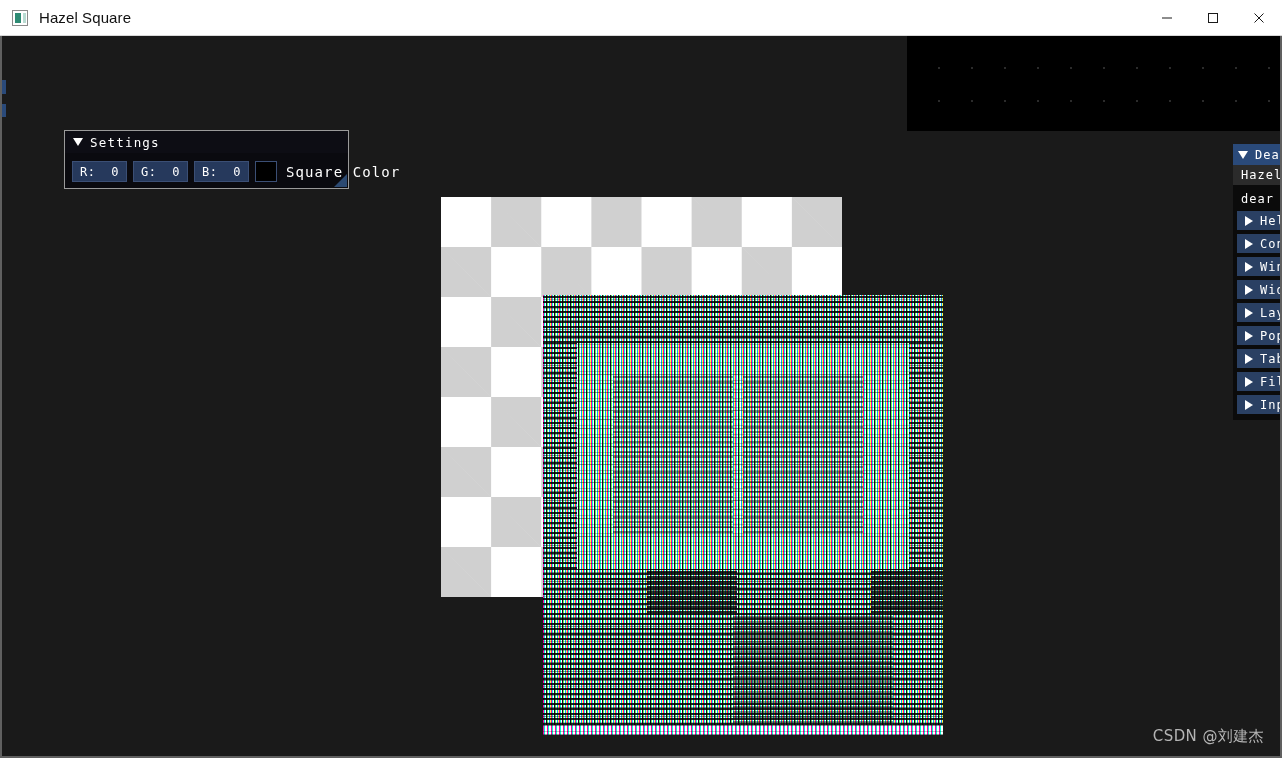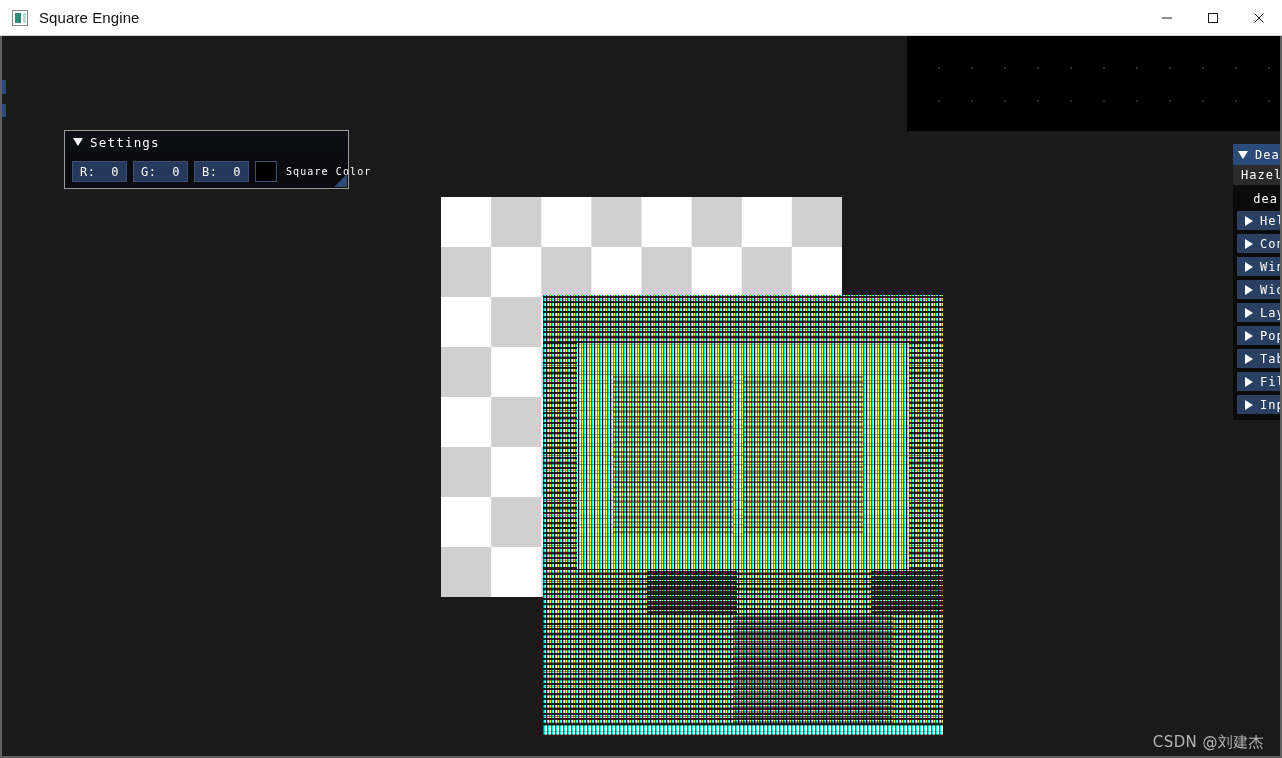--- a/index.html
+++ b/index.html
@@ -202,21 +202,20 @@
   }
 
   
   .imgui-window {
     position: absolute;
     font-family: "DejaVu Sans Mono", "Liberation Mono", monospace;
     font-size: 12px;
     color: #e8e8e8;
     background: #0f0f0f;
     box-sizing: border-box;
-    text-align: center;
   }
   .imgui-titlebar {
     display: flex;
     align-items: center;
     height: 21px;
     padding: 0 5px;
     box-sizing: border-box;
     white-space: nowrap;
     overflow: hidden;
   }
@@ -282,21 +281,21 @@
   #square-color-swatch {
     width: 22px;
     height: 21px;
     background: #000000;
     border: 1px solid #3b4f75;
     box-sizing: border-box;
     margin-right: 9px;
     flex: 0 0 auto;
   }
   #square-color-label {
-    font-size: 10px;
+    font-size: 14px;
     color: #ffffff;
     letter-spacing: 1.1px;
     white-space: nowrap;
   }
   #settings-resize-grip {
     position: absolute;
     right: 1px; bottom: 1px;
     width: 0; height: 0;
     border-left: 13px solid transparent;
     border-bottom: 13px solid #2c4a72;
@@ -358,37 +357,37 @@
     width: 4px;
     background: #2a4a7a;
   }
   #edge-sliver-1 { top: 44px;  height: 14px; }
   #edge-sliver-2 { top: 68px;  height: 13px; }
 
   
   #csdn-watermark {
     position: absolute;
     right: 16px;
-    bottom: 4px;
+    bottom: 10px;
     font-family: "DejaVu Sans", sans-serif;
     font-size: 15px;
     color: #bdbdbd;
     letter-spacing: 0.4px;
     white-space: nowrap;
     opacity: 0.95;
   }
 </style>
 </head>
 <body>
 
 <div id="app-window">
 
   <div id="title-bar">
     <div id="app-icon"></div>
-    <div id="app-title">Square Engine</div>
+    <div id="app-title">Hazel Square</div>
 
     <div id="window-controls">
       <button class="win-ctl">
         <svg width="12" height="12" viewBox="0 0 12 12">
           <line x1="1" y1="6" x2="11" y2="6" stroke="#1a1a1a" stroke-width="1"></line>
         </svg>
       </button>
       <button class="win-ctl">
         <svg width="12" height="12" viewBox="0 0 12 12">
           <rect x="1.5" y="1.5" width="9" height="9" fill="none" stroke="#1a1a1a" stroke-width="1"></rect>

